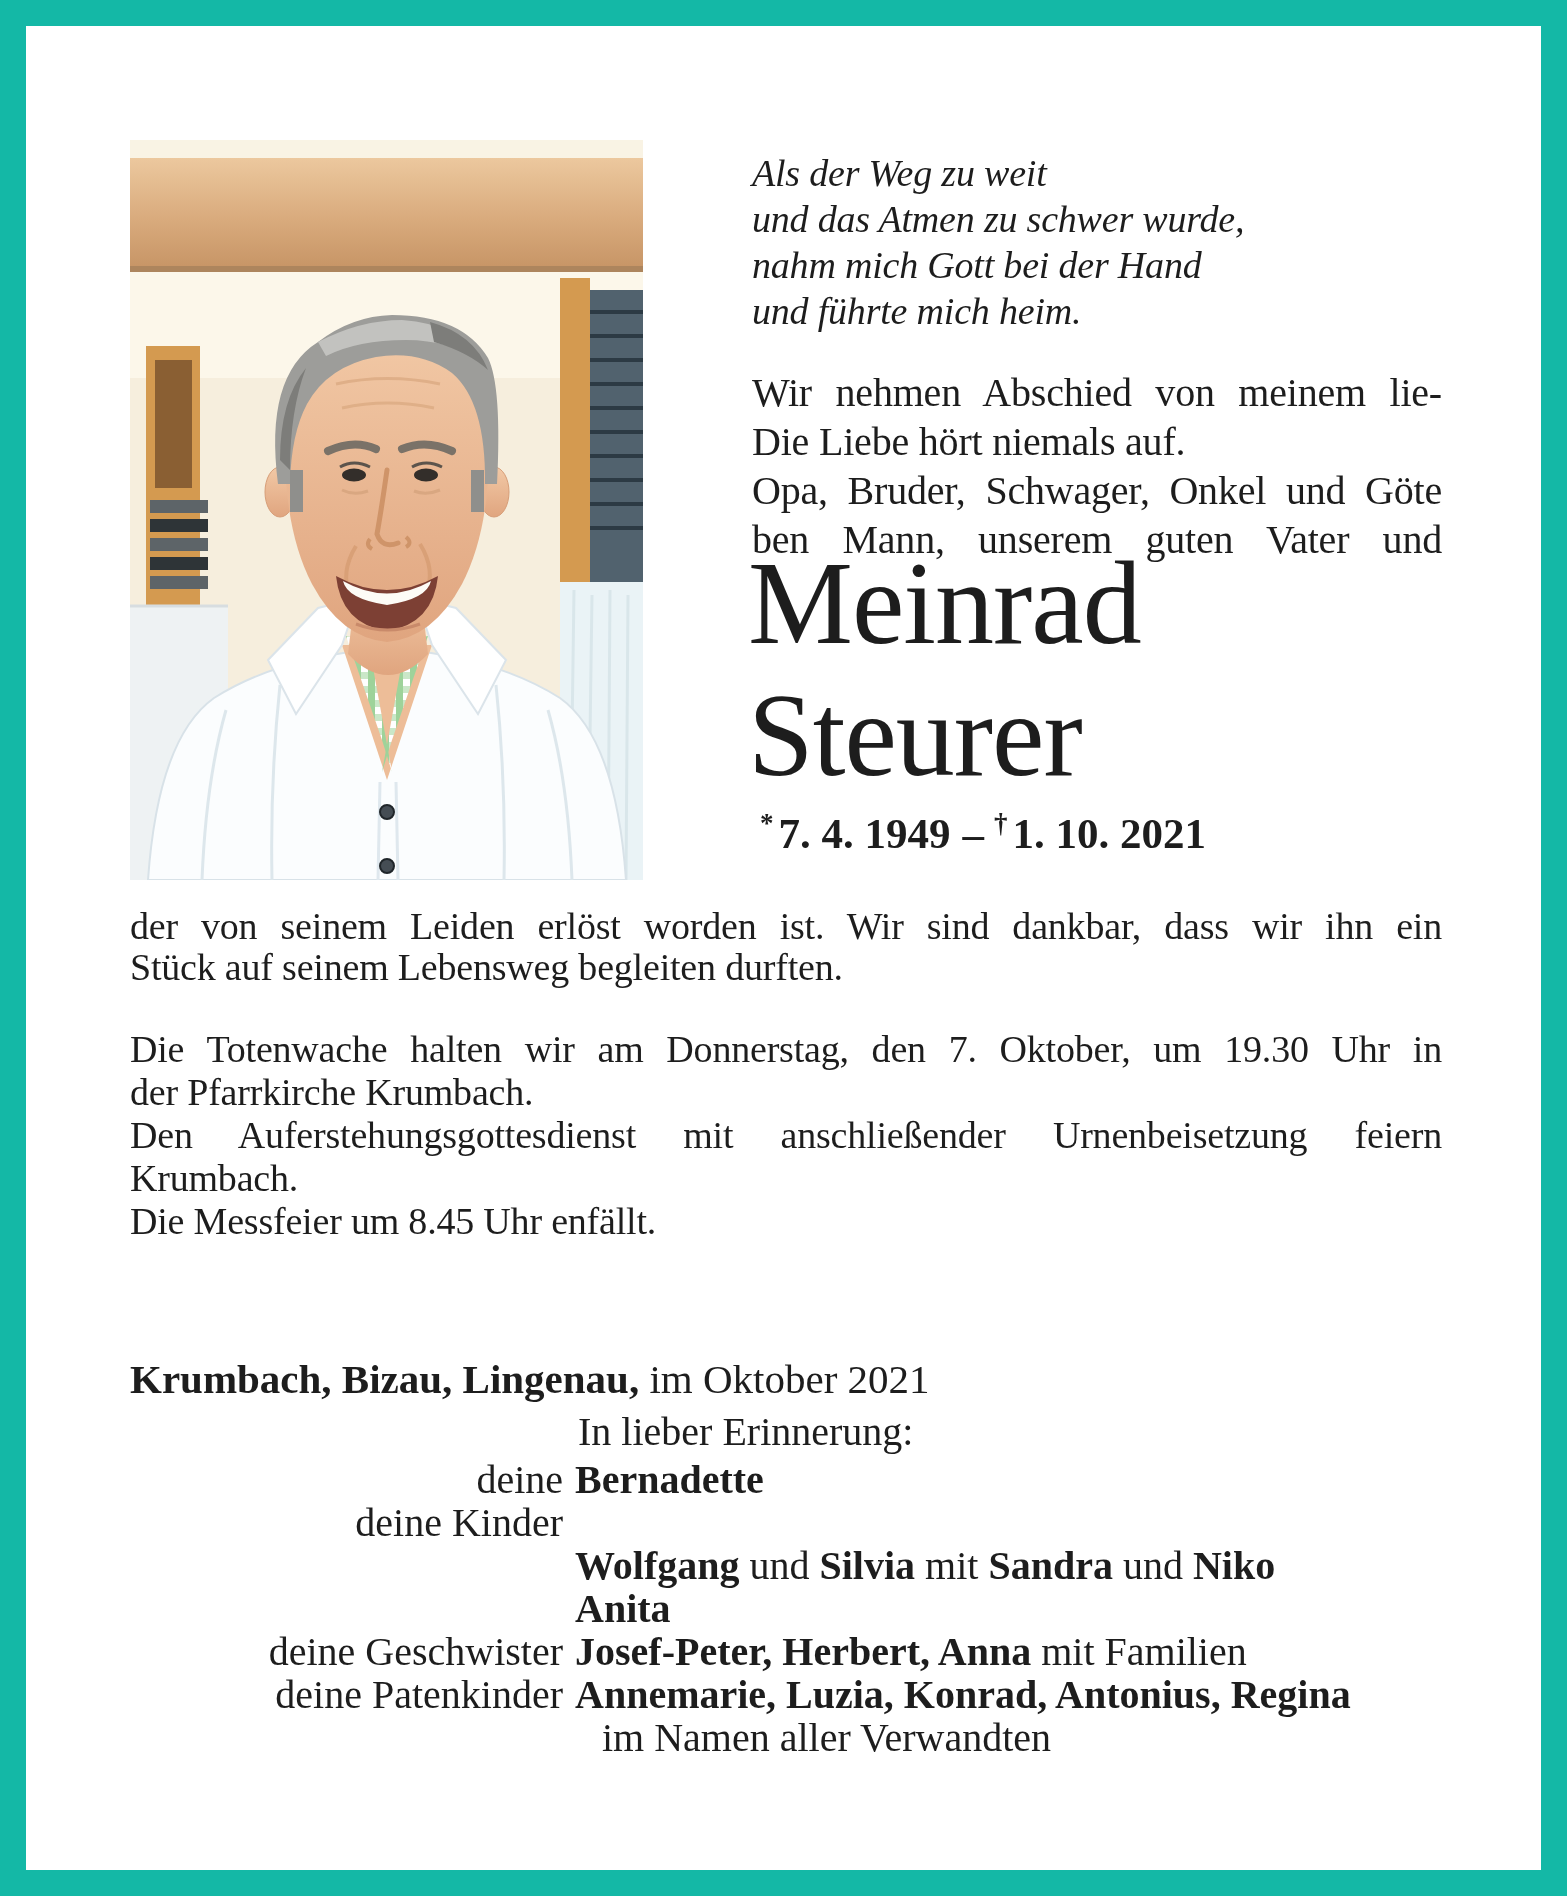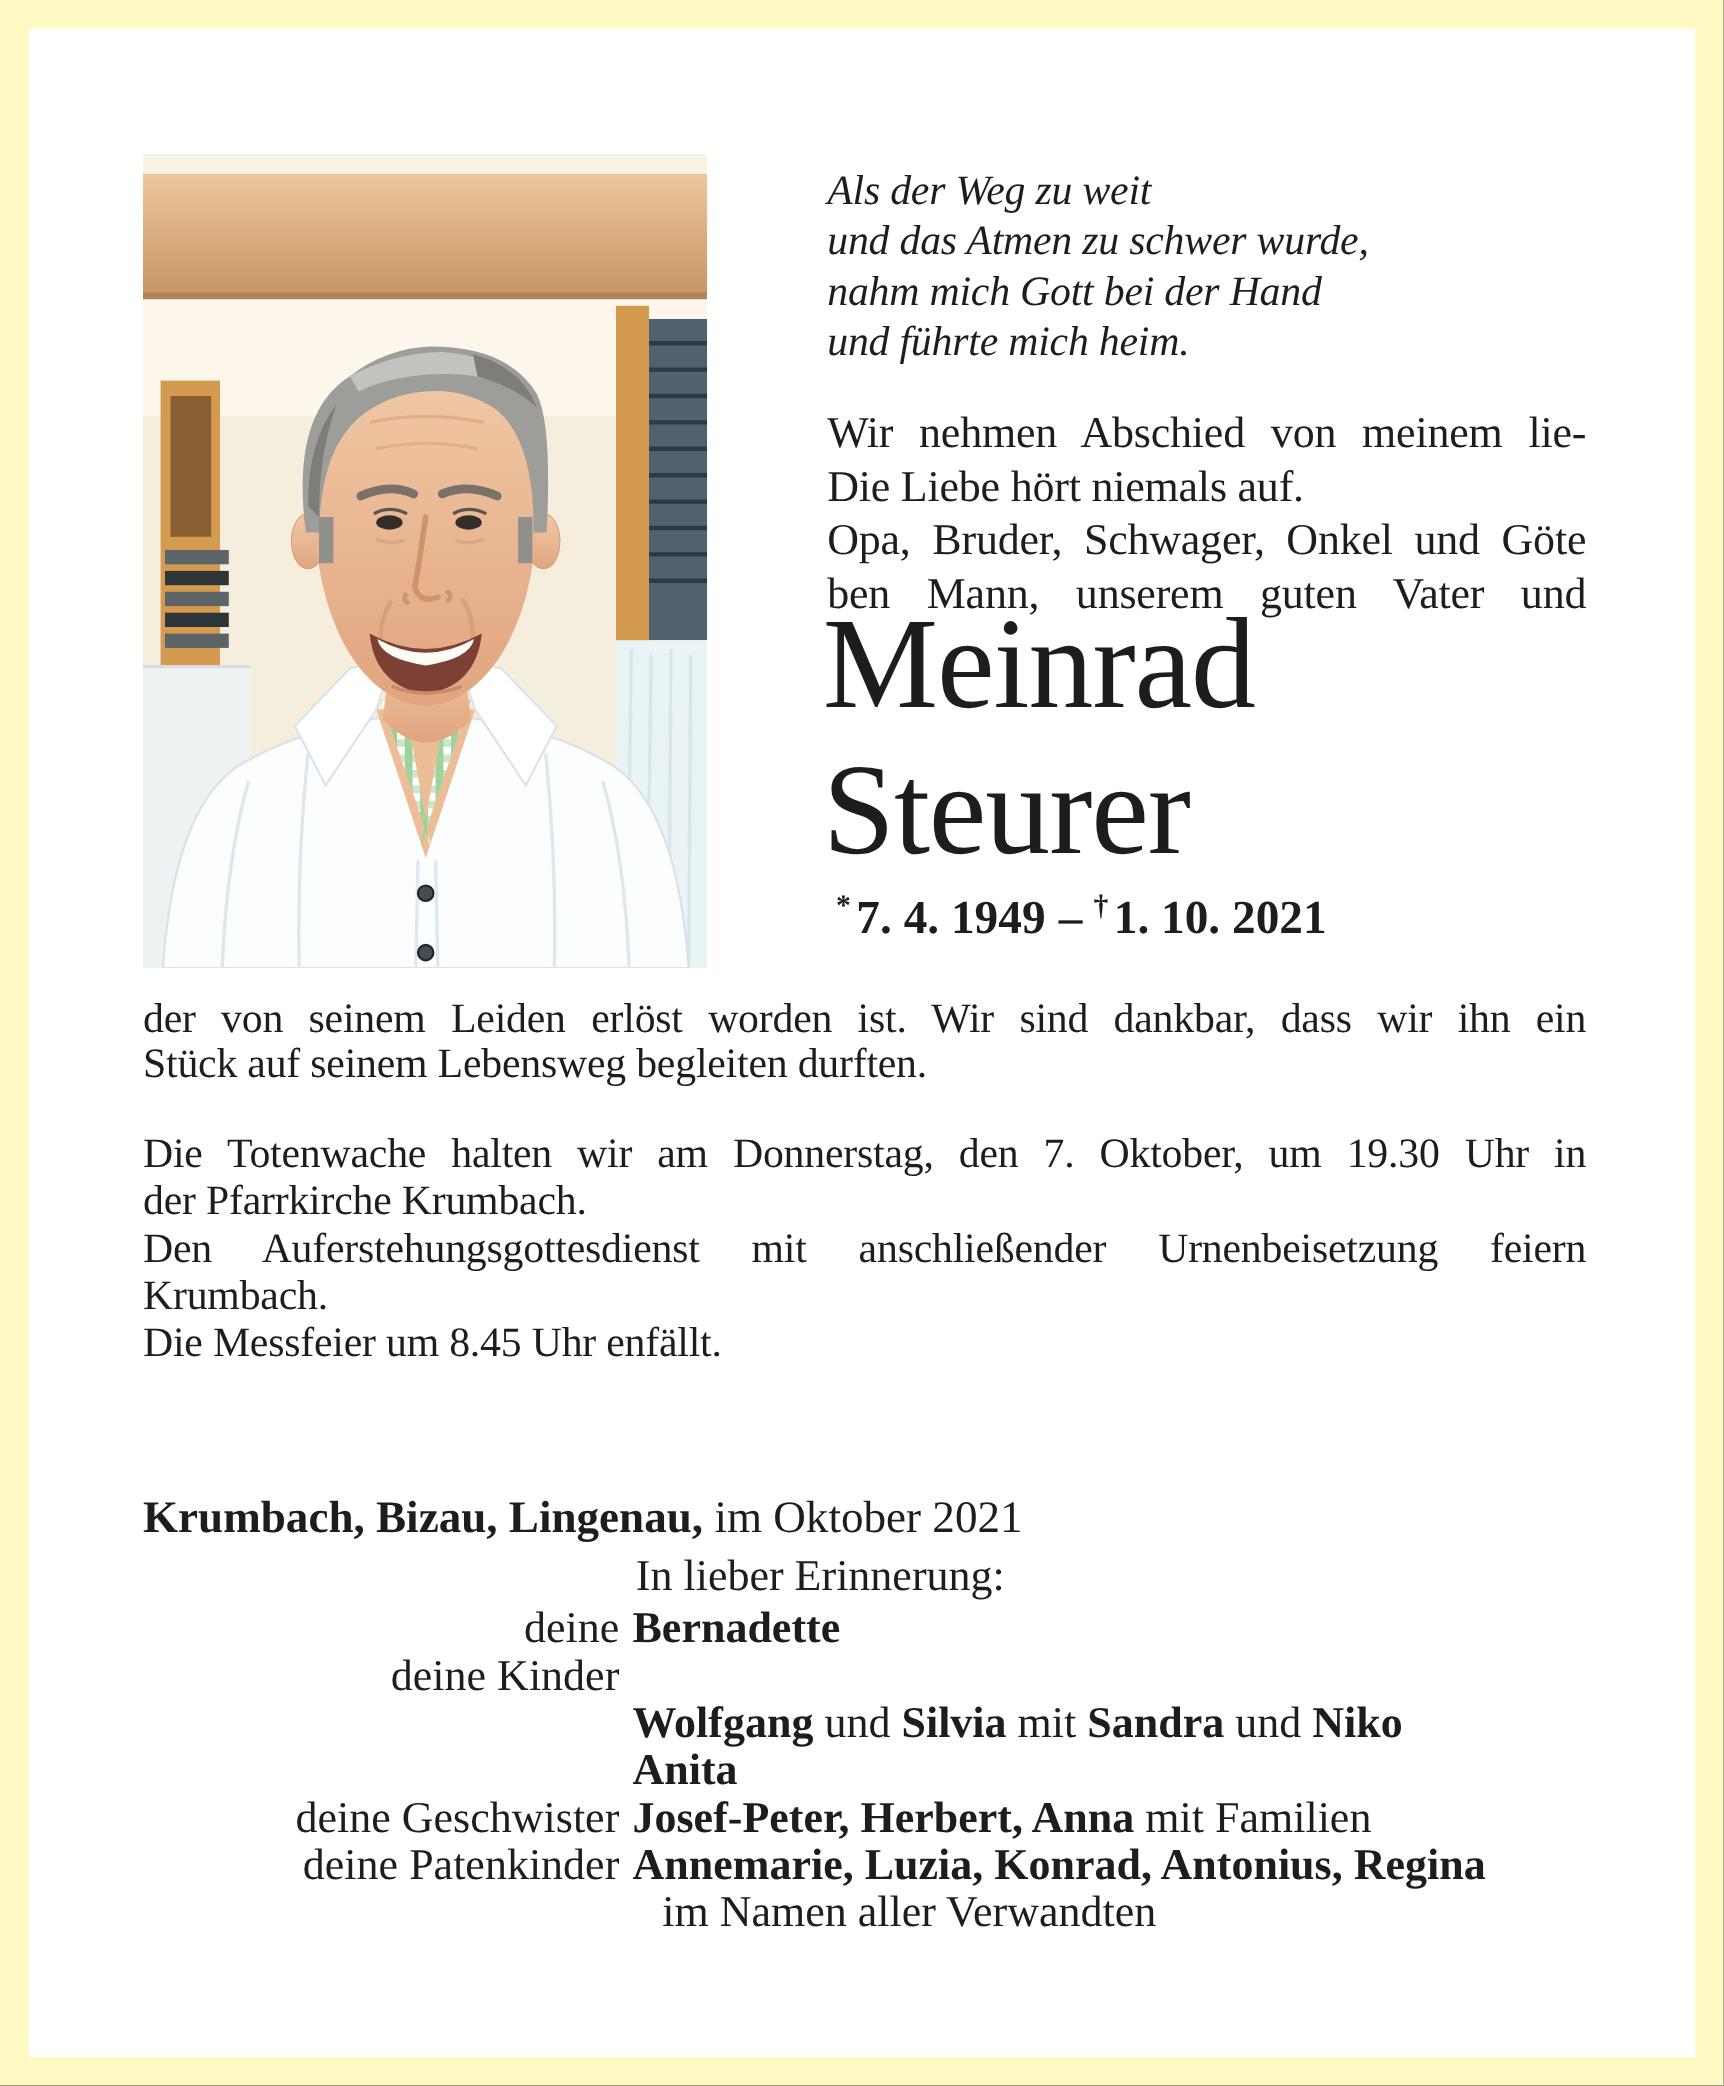--- a/index.html
+++ b/index.html
@@ -2,21 +2,21 @@
 <html><head>
 <meta charset="utf-8">
 <style>
   html,body { margin:0; padding:0; }
   body {
     width:1567px; height:1896px; position:relative;
     background:#181818;
     font-family:"Liberation Serif","DejaVu Serif",serif;
     color:#1d1d1d;
   }
-  .frame { position:absolute; inset:0; background:#fef9c3; }
+  .frame { position:absolute; inset:0; background:#14b8a6; }
   .page  { position:absolute; left:26px; top:26px; width:1515px; height:1844px; background:#ffffff; overflow:hidden; }
 
   .abs { position:absolute; }
 
   
   .photo { left:104px; top:114px; width:513px; height:740px; overflow:hidden; }
   .photo svg { display:block; }
 
   
   .poem { left:726px; top:124px; font-style:italic; font-size:38px; line-height:46px; letter-spacing:-0.2px; }

